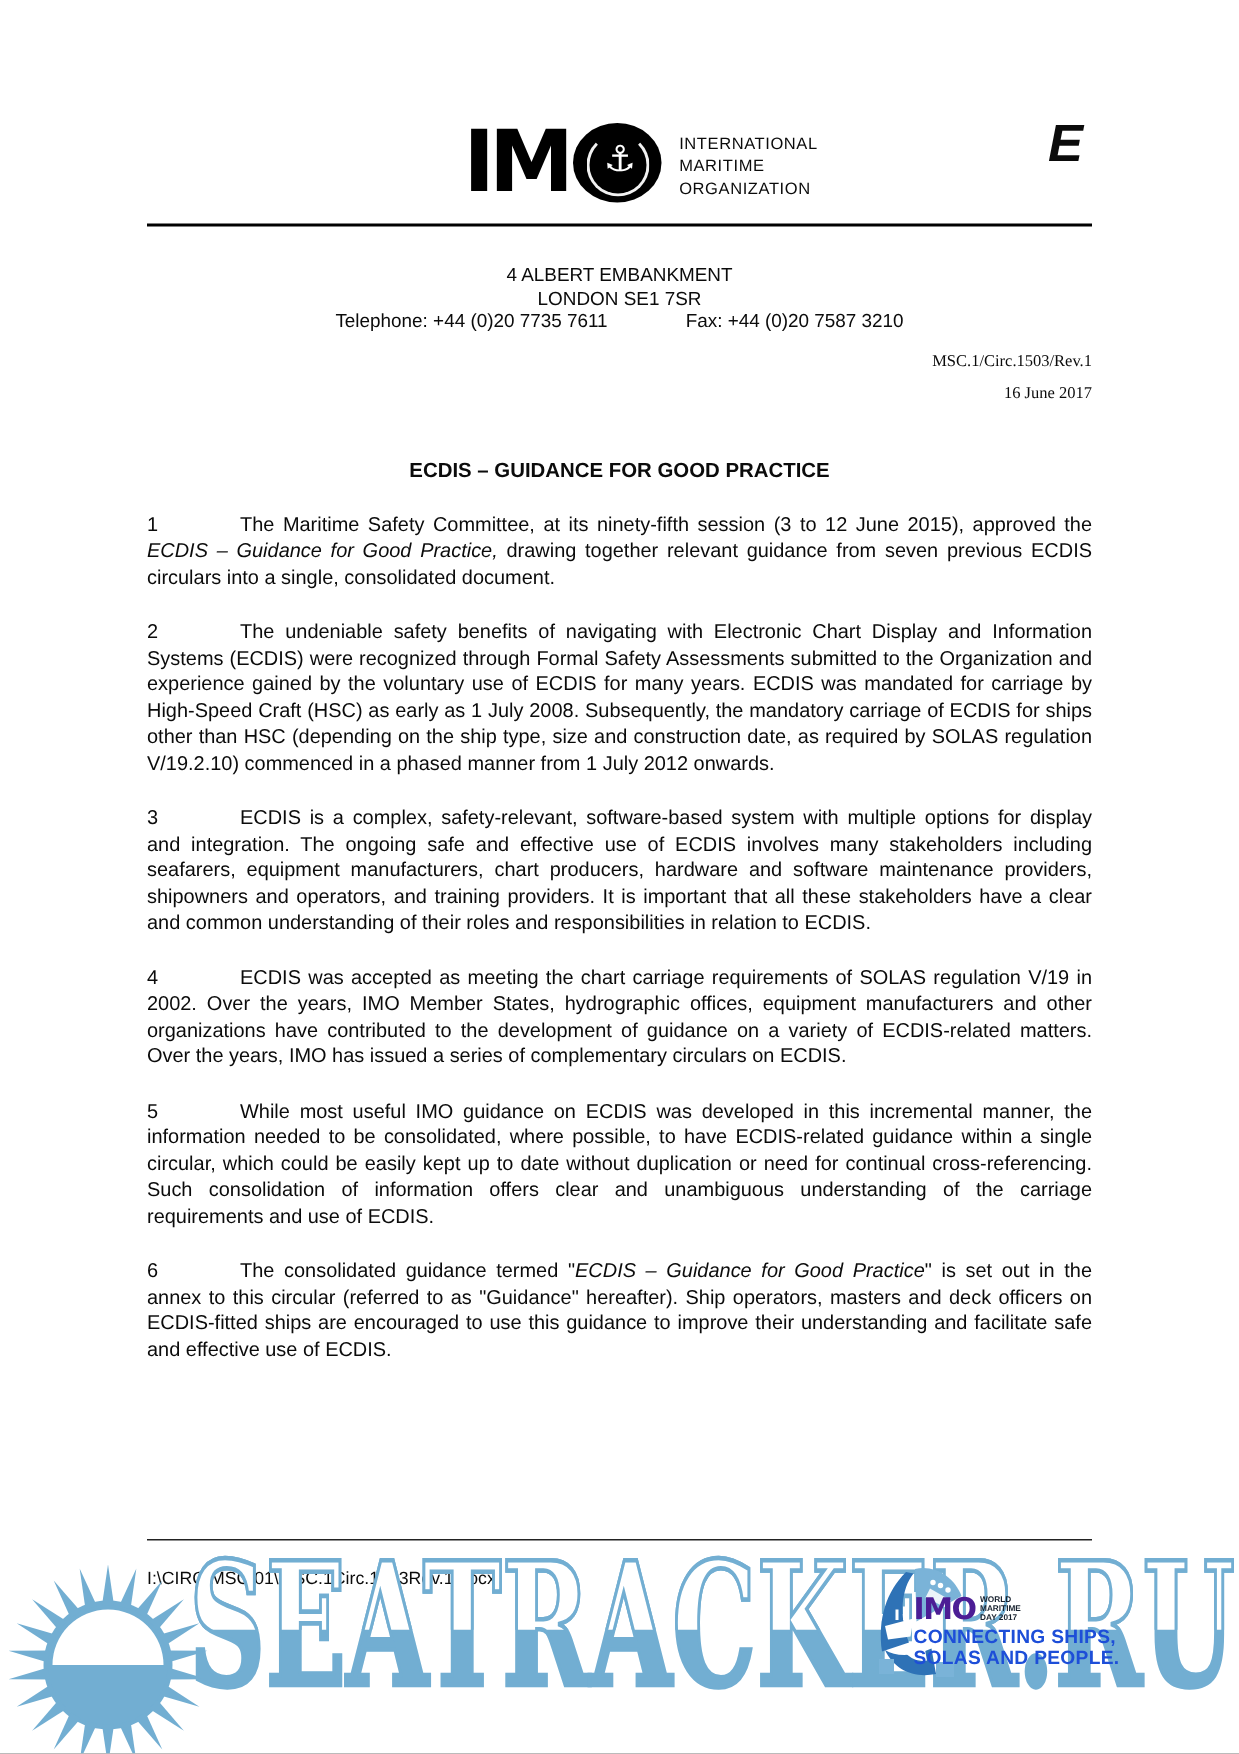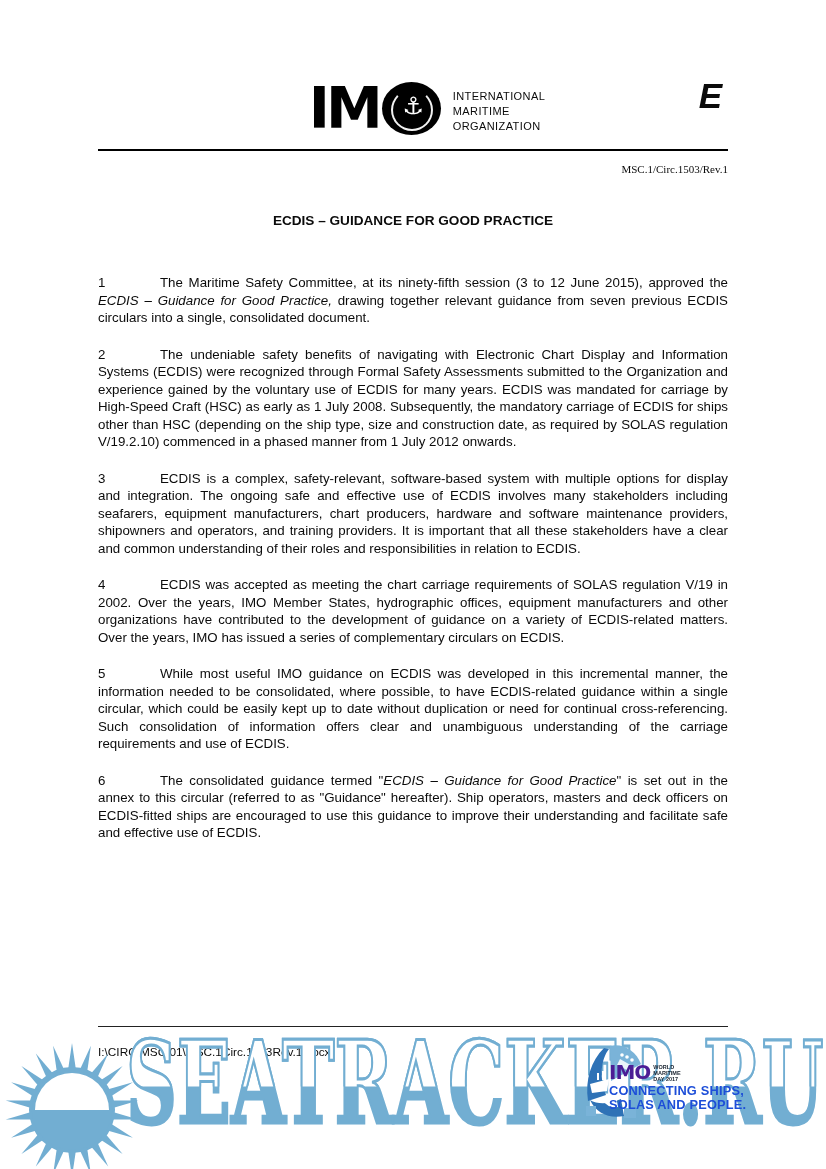--- a/index.html
+++ b/index.html
@@ -21,21 +21,21 @@
   .lang-letter { position:absolute; right:6px; top:-2px; font-weight:bold; font-style:italic; font-size:35px; line-height:35px; font-family:"Liberation Sans", sans-serif; }
   .header-rule { border-top:2.5px solid #000; margin-top:7px; }
 
   
   .address { text-align:center; font-size:12.6px; line-height:15.6px; margin-top:25px; }
   .telfax-gap { display:inline-block; width:52px; }
   .reference { text-align:right; font-size:11px; line-height:21px; margin-top:8px;font-family:Liberation Serif, serif; }
 
   
   .doc-title { text-align:center; font-weight:bold; font-size:13.6px; margin-top:33px; }
-  .body-paragraphs { margin-top:46px; font-size:13.3px; line-height:17.5px; text-align:justify; }
+  .body-paragraphs { margin-top:20px; font-size:13.3px; line-height:17.5px; text-align:justify; }
   .para { margin:0 0 19px 0; }
   .para-num { display:inline-block; width:62px; }
   .para-text em { font-style:italic; }
 
   
   .footer { position:absolute; left:98px; width:630px; top:1026px; border-top:1.5px solid #222; padding-top:18px; font-size:11.8px; }
 
   
   :root { --wm-blue:#72aed2; }
   .watermark { position:absolute; left:0; top:1040px; width:826px; height:129px; pointer-events:none; }
@@ -69,23 +69,31 @@
         <div class="org-name">
           <div>INTERNATIONAL</div>
           <div>MARITIME</div>
           <div>ORGANIZATION</div>
         </div>
       </div>
       <div class="lang-letter">E</div>
     </div>
     <div class="header-rule"></div>
 
+    <div class="address">
+      <div>4 ALBERT EMBANKMENT</div>
+      <div>LONDON SE1 7SR</div>
+      <div class="telfax">
+        <span>Telephone: +44 (0)20 7735 7611</span><span class="telfax-gap"></span><span>Fax: +44 (0)20 7587 3210</span>
+      </div>
+    </div>
 
     <div class="reference">
       <div>MSC.1/Circ.1503/Rev.1</div>
+      <div>16 June 2017</div>
     </div>
 
     <div class="doc-title">ECDIS – GUIDANCE FOR GOOD PRACTICE</div>
 
     <div class="body-paragraphs" id="paragraphs">
         <div class="para"><span class="para-num">1</span><span class="para-text"><span>The Maritime Safety Committee, at its ninety-fifth session (3 to 12 June 2015), approved the </span><em>ECDIS – Guidance for Good Practice,</em><span> drawing together relevant guidance from seven previous ECDIS circulars into a single, consolidated document.</span></span></div>
         <div class="para"><span class="para-num">2</span><span class="para-text"><span>The undeniable safety benefits of navigating with Electronic Chart Display and Information Systems (ECDIS) were recognized through Formal Safety Assessments submitted to the Organization and experience gained by the voluntary use of ECDIS for many years. ECDIS was mandated for carriage by High-Speed Craft (HSC) as early as 1 July 2008. Subsequently, the mandatory carriage of ECDIS for ships other than HSC (depending on the ship type, size and construction date, as required by SOLAS regulation V/19.2.10) commenced in a phased manner from 1 July 2012 onwards.</span></span></div>
         <div class="para"><span class="para-num">3</span><span class="para-text"><span>ECDIS is a complex, safety-relevant, software-based system with multiple options for display and integration. The ongoing safe and effective use of ECDIS involves many stakeholders including seafarers, equipment manufacturers, chart producers, hardware and software maintenance providers, shipowners and operators, and training providers. It is important that all these stakeholders have a clear and common understanding of their roles and responsibilities in relation to ECDIS.</span></span></div>
         <div class="para"><span class="para-num">4</span><span class="para-text"><span>ECDIS was accepted as meeting the chart carriage requirements of SOLAS regulation V/19 in 2002. Over the years, IMO Member States, hydrographic offices, equipment manufacturers and other organizations have contributed to the development of guidance on a variety of ECDIS-related matters. Over the years, IMO has issued a series of complementary circulars on ECDIS.</span></span></div>
         <div class="para"><span class="para-num">5</span><span class="para-text"><span>While most useful IMO guidance on ECDIS was developed in this incremental manner, the information needed to be consolidated, where possible, to have ECDIS-related guidance within a single circular, which could be easily kept up to date without duplication or need for continual cross-referencing. Such consolidation of information offers clear and unambiguous understanding of the carriage requirements and use of ECDIS.</span></span></div>

